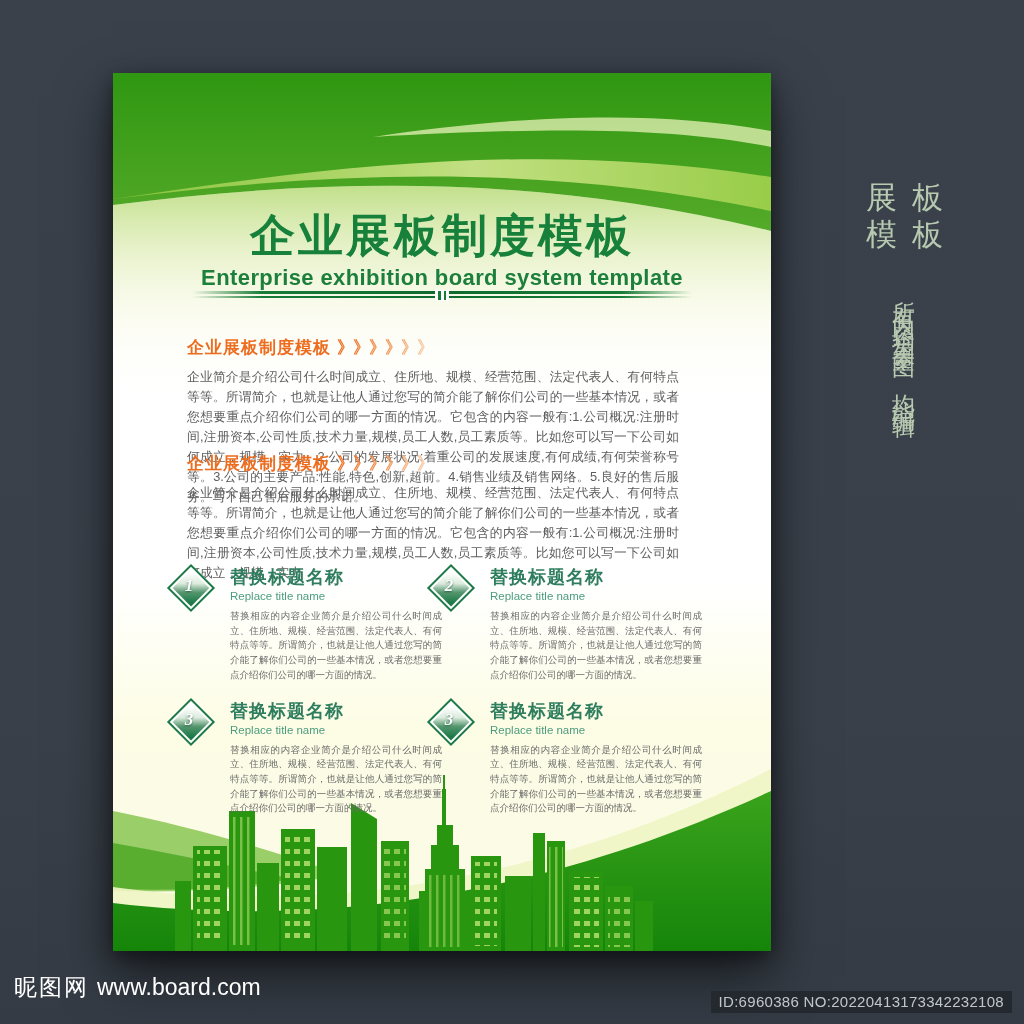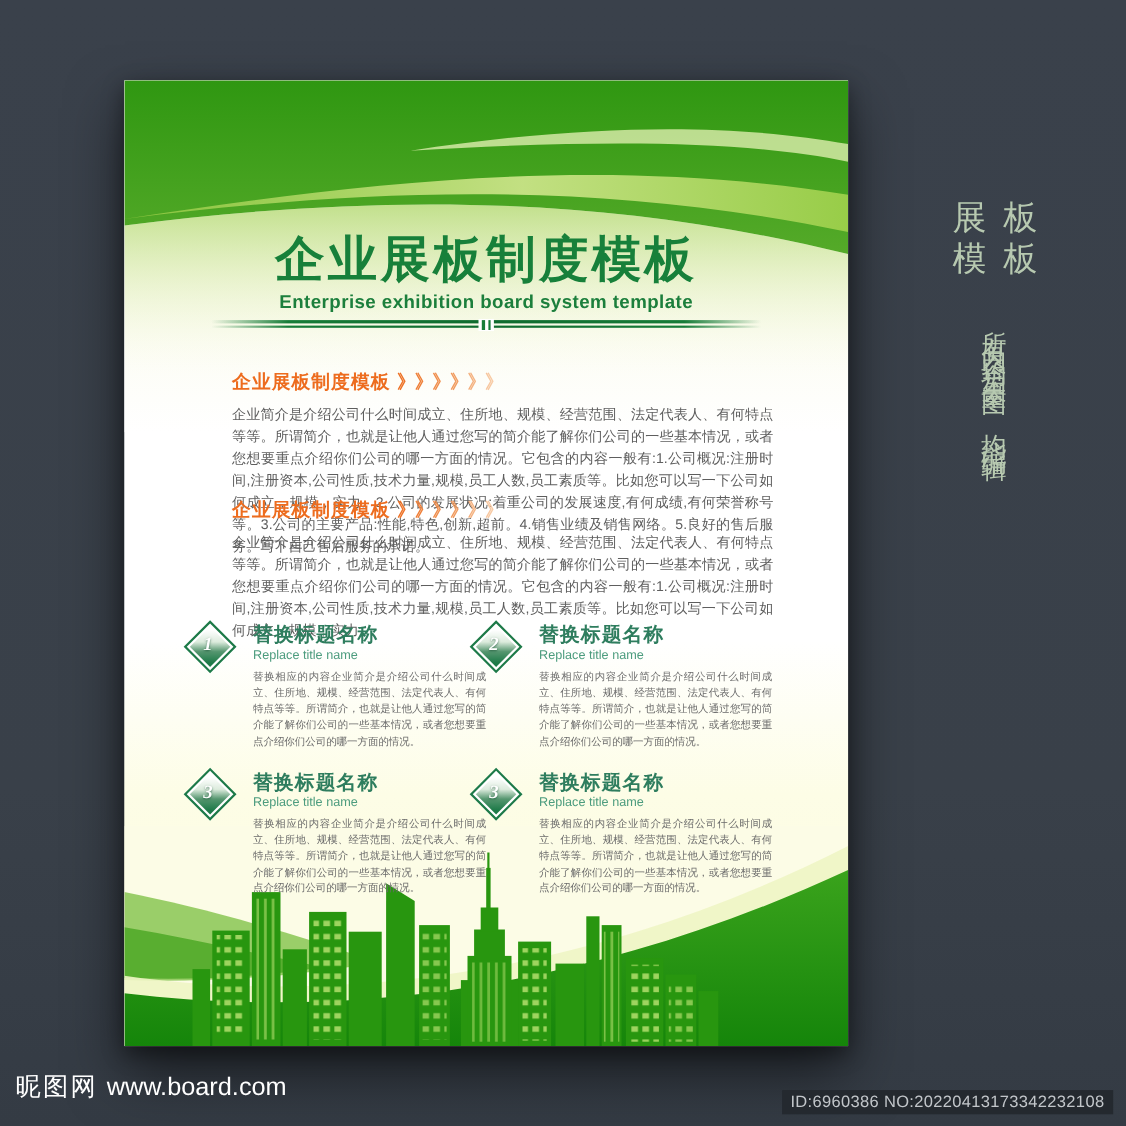--- a/index.html
+++ b/index.html
@@ -10,29 +10,29 @@
   .poster{position:absolute;left:113px;top:73px;width:658px;height:878px;
           background:linear-gradient(180deg,#ffffff 0%,#ffffff 58%,#fdfde6 74%,#fbfbdd 100%);
           box-shadow:0 24px 50px rgba(0,0,0,.55),0 6px 18px rgba(0,0,0,.4);
           overflow:hidden;}
   .wave-top,.wave-bottom{position:absolute;left:0;width:658px;display:block;}
   .wave-top{top:0;height:320px;}
   .wave-bottom{bottom:0;height:200px;}
   
   .title-block{position:absolute;top:140px;left:0;width:658px;text-align:center;z-index:3;}
   .main-title{font-size:45px;font-weight:bold;color:#17803a;letter-spacing:3px;line-height:1;}
-  .sub-title{margin-top:7px;font-size:17px;font-weight:bold;color:#1c7f3c;letter-spacing:.4px;}
+  .sub-title{margin-top:7px;font-size:22px;font-weight:bold;color:#1c7f3c;letter-spacing:.4px;}
   .divider{position:absolute;top:218px;left:50%;transform:translateX(-50%);width:500px;height:9px;z-index:3;}
   .divider .ln{height:2.5px;margin-bottom:2px;
       background:linear-gradient(90deg,rgba(23,124,56,0) 0%,#177c38 14%,#0f6b2e 50%,#177c38 86%,rgba(23,124,56,0) 100%);}
   .divider .mid{position:absolute;left:50%;top:-1px;transform:translateX(-50%);
       background:#fff;height:11px;padding:0 3px;display:flex;gap:3px;align-items:center;}
   .divider .mid i{display:block;width:2.5px;height:9px;background:#177c38;}
   
-  .section{position:absolute;left:98px;width:492px;z-index:3;}
+  .section{position:absolute;left:74px;width:492px;z-index:3;}
   .section.s1{top:263px;}
   .section.s2{top:379px;}
   .sec-head{font-size:17px;font-weight:bold;color:#ed6c1e;letter-spacing:1px;}
   .sec-arrows{font-weight:bold;letter-spacing:-1px;margin-left:6px;
       background:linear-gradient(90deg,#ed6c1e 0%,#f09a5d 55%,#fad9ba 100%);
       -webkit-background-clip:text;background-clip:text;color:transparent;}
   .sec-body{margin-top:8px;font-size:12.8px;line-height:1.56;color:#5e5e5e;text-align:justify;}
   
   .items{position:absolute;left:80px;top:492px;width:520px;z-index:3;
          display:grid;grid-template-columns:248px 248px;column-gap:12px;row-gap:16px;}

